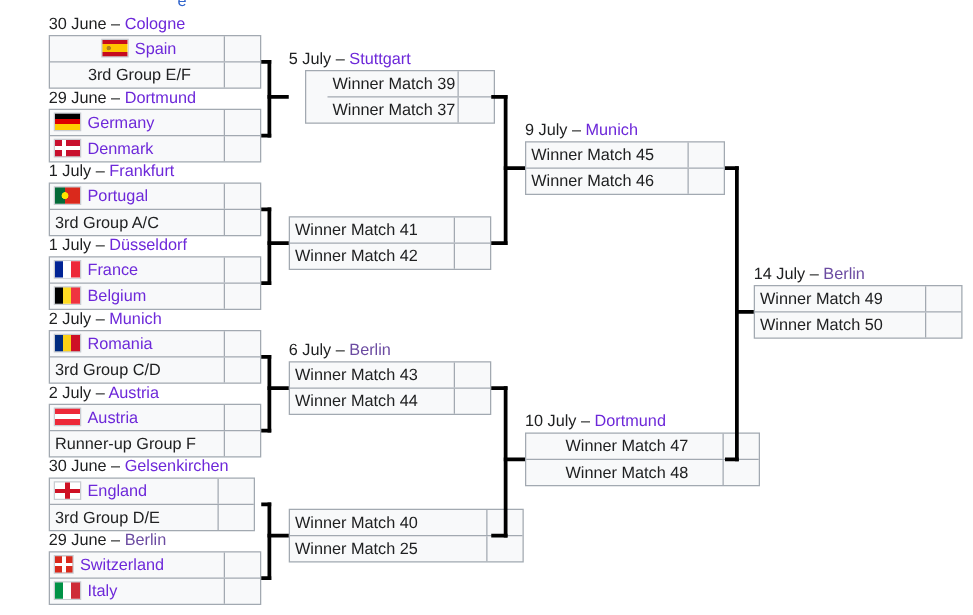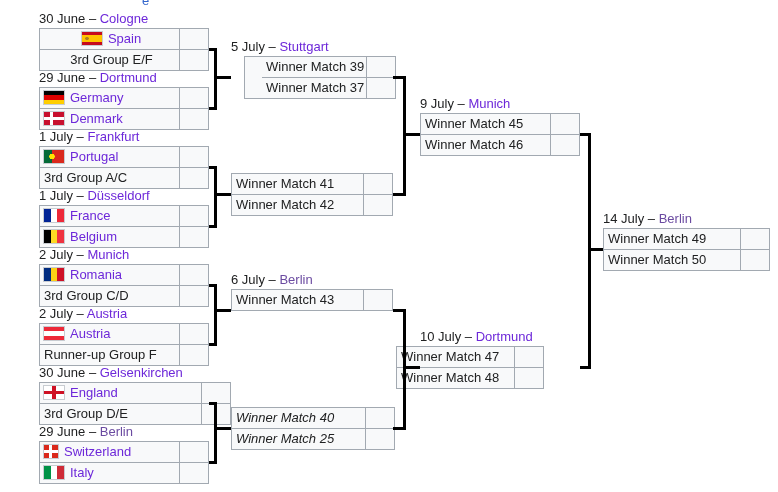--- a/index.html
+++ b/index.html
@@ -124,21 +124,21 @@
     </div>
     <div class="team-row">
       <div class="team-cell"><span class="slot-label">Runner-up Group F</span></div>
       <div class="score-cell"></div>
     </div>
   </div>
 
   <div class="date-label" style="left: 39px; top: 365px;">
     <span>30 June</span><span> – </span><a class="city-link link">Gelsenkirchen</a>
   </div>
-  <div class="match-box" style="left: 39px; top: 382px; width: 192px;">
+  <div class="match-box" style="left: 39px; top: 382px; width: 165px;">
     <div class="team-row">
       <div class="team-cell"><span class="flag flag-england"></span><span class="slot-label link">England</span></div>
       <div class="score-cell"></div>
     </div>
     <div class="team-row">
       <div class="team-cell"><span class="slot-label">3rd Group D/E</span></div>
       <div class="score-cell"></div>
     </div>
   </div>
 
@@ -182,23 +182,27 @@
   </div>
 
   <div class="date-label" style="left: 231px; top: 272px;">
     <span>6 July</span><span> – </span><a class="city-link visited">Berlin</a>
   </div>
   <div class="match-box" style="left: 231px; top: 289px; width: 162px;">
     <div class="team-row">
       <div class="team-cell"><span class="slot-label">Winner Match 43</span></div>
       <div class="score-cell"></div>
     </div>
-  </div>
-
-  <div class="match-box" style="left: 231px; top: 407px; width: 164px; font-style: italic;">
+    <div class="team-row">
+      <div class="team-cell"><span class="slot-label">Winner Match 44</span></div>
+      <div class="score-cell"></div>
+    </div>
+  </div>
+
+  <div class="match-box" style="left: 231px; top: 407px; width: 188px;">
     <div class="team-row">
       <div class="team-cell"><span class="slot-label">Winner Match 40</span></div>
       <div class="score-cell"></div>
     </div>
     <div class="team-row">
       <div class="team-cell"><span class="slot-label">Winner Match 25</span></div>
       <div class="score-cell"></div>
     </div>
   </div>
 
@@ -212,21 +216,21 @@
     </div>
     <div class="team-row">
       <div class="team-cell"><span class="slot-label">Winner Match 46</span></div>
       <div class="score-cell"></div>
     </div>
   </div>
 
   <div class="date-label" style="left: 420px; top: 329px;">
     <span>10 July</span><span> – </span><a class="city-link link">Dortmund</a>
   </div>
-  <div class="match-box" style="left: 396px; top: 346px; width: 148px;">
+  <div class="match-box" style="left: 420px; top: 346px; width: 188px; text-align: center;">
     <div class="team-row">
       <div class="team-cell"><span class="slot-label">Winner Match 47</span></div>
       <div class="score-cell"></div>
     </div>
     <div class="team-row">
       <div class="team-cell"><span class="slot-label">Winner Match 48</span></div>
       <div class="score-cell"></div>
     </div>
   </div>
 

